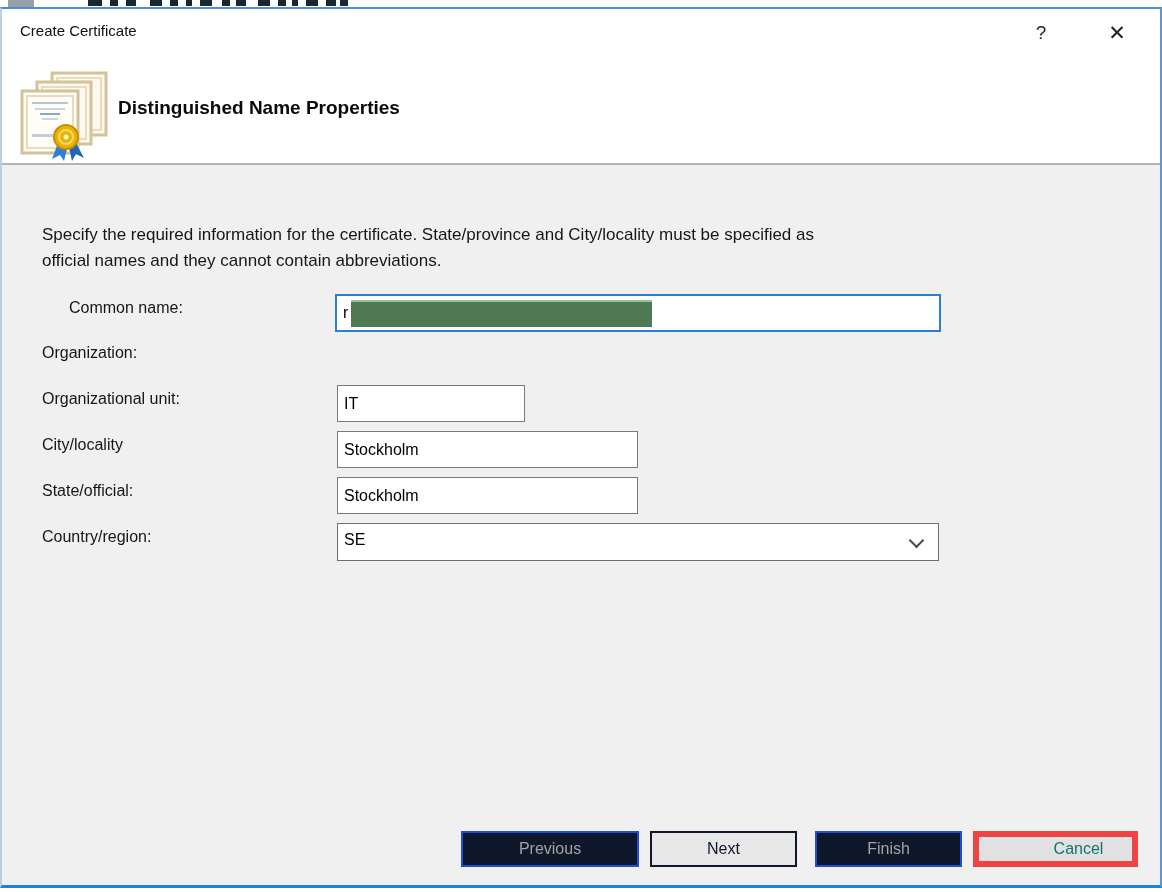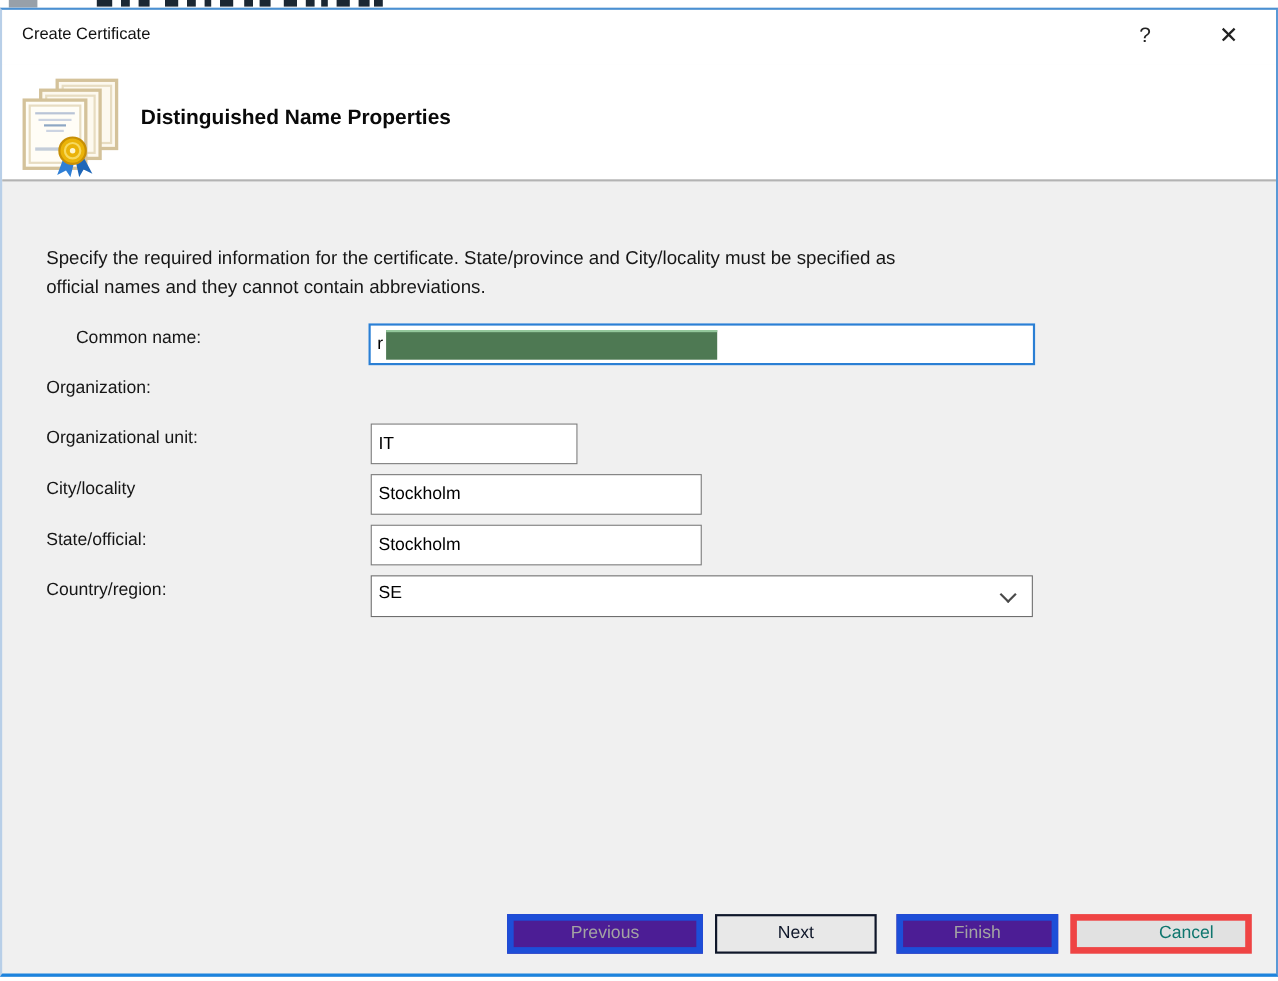--- a/index.html
+++ b/index.html
@@ -21,42 +21,42 @@
   .titlebar { position:absolute; left:0; top:0; width:100%; height:50px; background:#fff; }
   .title-text { position:absolute; left:18px; top:13px; font-size:15px; color:#111; }
   .cap-btn { position:absolute; top:9px; width:34px; height:30px; text-align:center;
              color:#222; cursor:default; background:transparent; border:none;
              font-family:"Liberation Sans",sans-serif; }
   .help-btn  { left:1022px; font-size:19px; line-height:30px; }
   .close-btn { left:1098px; font-size:21px; line-height:30px; font-weight:400; }
 
   .header { position:absolute; left:0; top:50px; width:100%; height:106px; background:#fff;
             border-bottom:2px solid #b3b3b3; }
-  .header-title { position:absolute; left:126px; top:38px; font-size:19px; font-weight:bold; color:#0a0a0a; }
+  .header-title { position:absolute; left:116px; top:38px; font-size:19px; font-weight:bold; color:#0a0a0a; }
   .cert-icon { position:absolute; left:16px; top:12px; }
 
   .intro { position:absolute; left:40px; top:213px; width:980px; font-size:17px;
            line-height:26px; color:#161616; }
 
   .fld-label { position:absolute; left:40px; font-size:16px; color:#161616; }
   .fld-box { position:absolute; background:#fff; border:1px solid #7a7a7a; }
   .fld-box input { width:100%; height:100%; border:none; outline:none; background:transparent;
                    font-size:16px; padding:0 6px; font-family:"Liberation Sans",sans-serif; color:#000; }
   .focused { border:2px solid #2a7fd4; }
   .redaction { position:absolute; left:14px; top:4px; width:301px; height:27px;
                background:#4e7953; border-top:2px solid #93c79b; }
   .combo { border:1px solid #6e6e6e; }
   .combo .combo-value { position:absolute; left:6px; top:7px; font-size:16px; color:#000; }
   .combo-chevron { position:absolute; right:16px; top:11px; width:11px; height:11px;
                    border-right:2px solid #4a4a4a; border-bottom:2px solid #4a4a4a;
                    transform:rotate(45deg); }
 
   .btn { position:absolute; top:822px; height:36px; font-size:16px; text-align:center;
          font-family:"Liberation Sans",sans-serif; cursor:default; }
-  .btn-disabled { background:#4c1d95; border:6px solid #1d4ed8; color:#a3a3a3; }
+  .btn-disabled { background:#0f172a; border:2px solid #1d4ed8; color:#a3a3a3; }
   .btn-normal   { background:#e1e1e1; border:6px solid #ef4444; color:#0f766e;padding-left:46px; }
   .btn-default  { background:#e8e8e8; border:2px solid #0f172a; color:#0f172a; }
   .btn-previous { left:459px; width:178px; }
   .btn-next     { left:648px; width:147px; }
   .btn-finish   { left:813px; width:147px; }
   .btn-cancel   { left:971px; width:165px; }
 </style>
 </head>
 <body>
 

